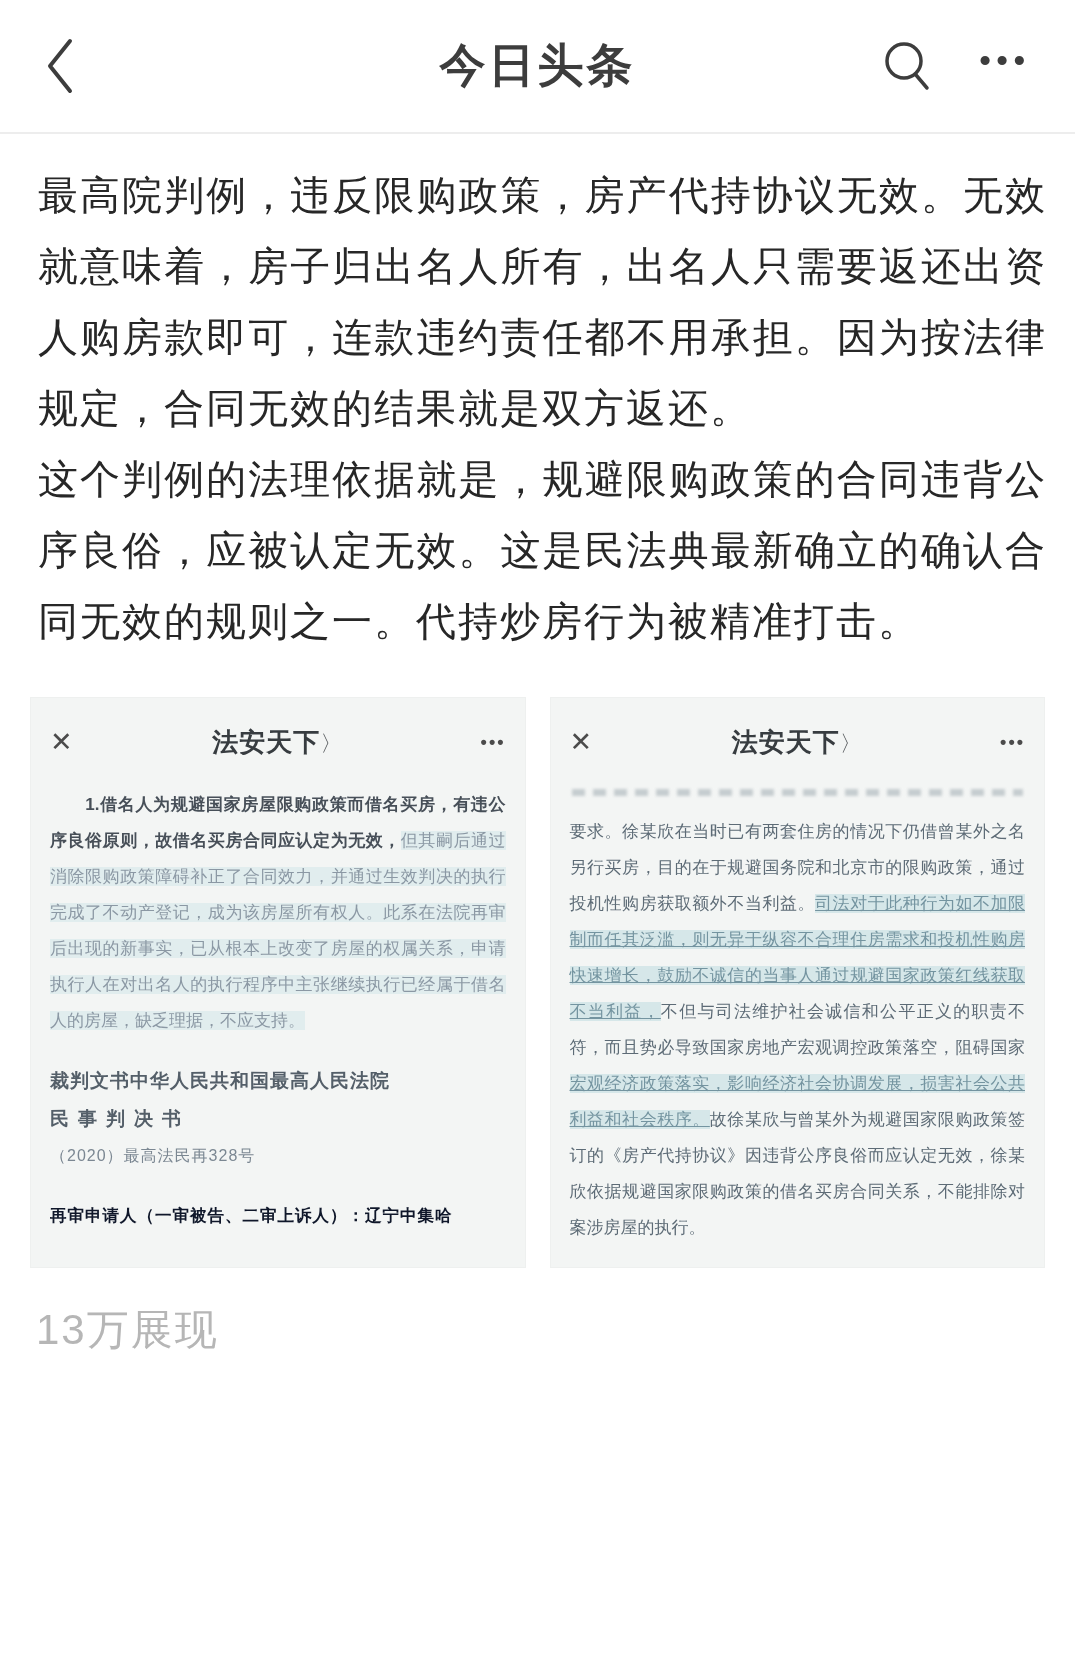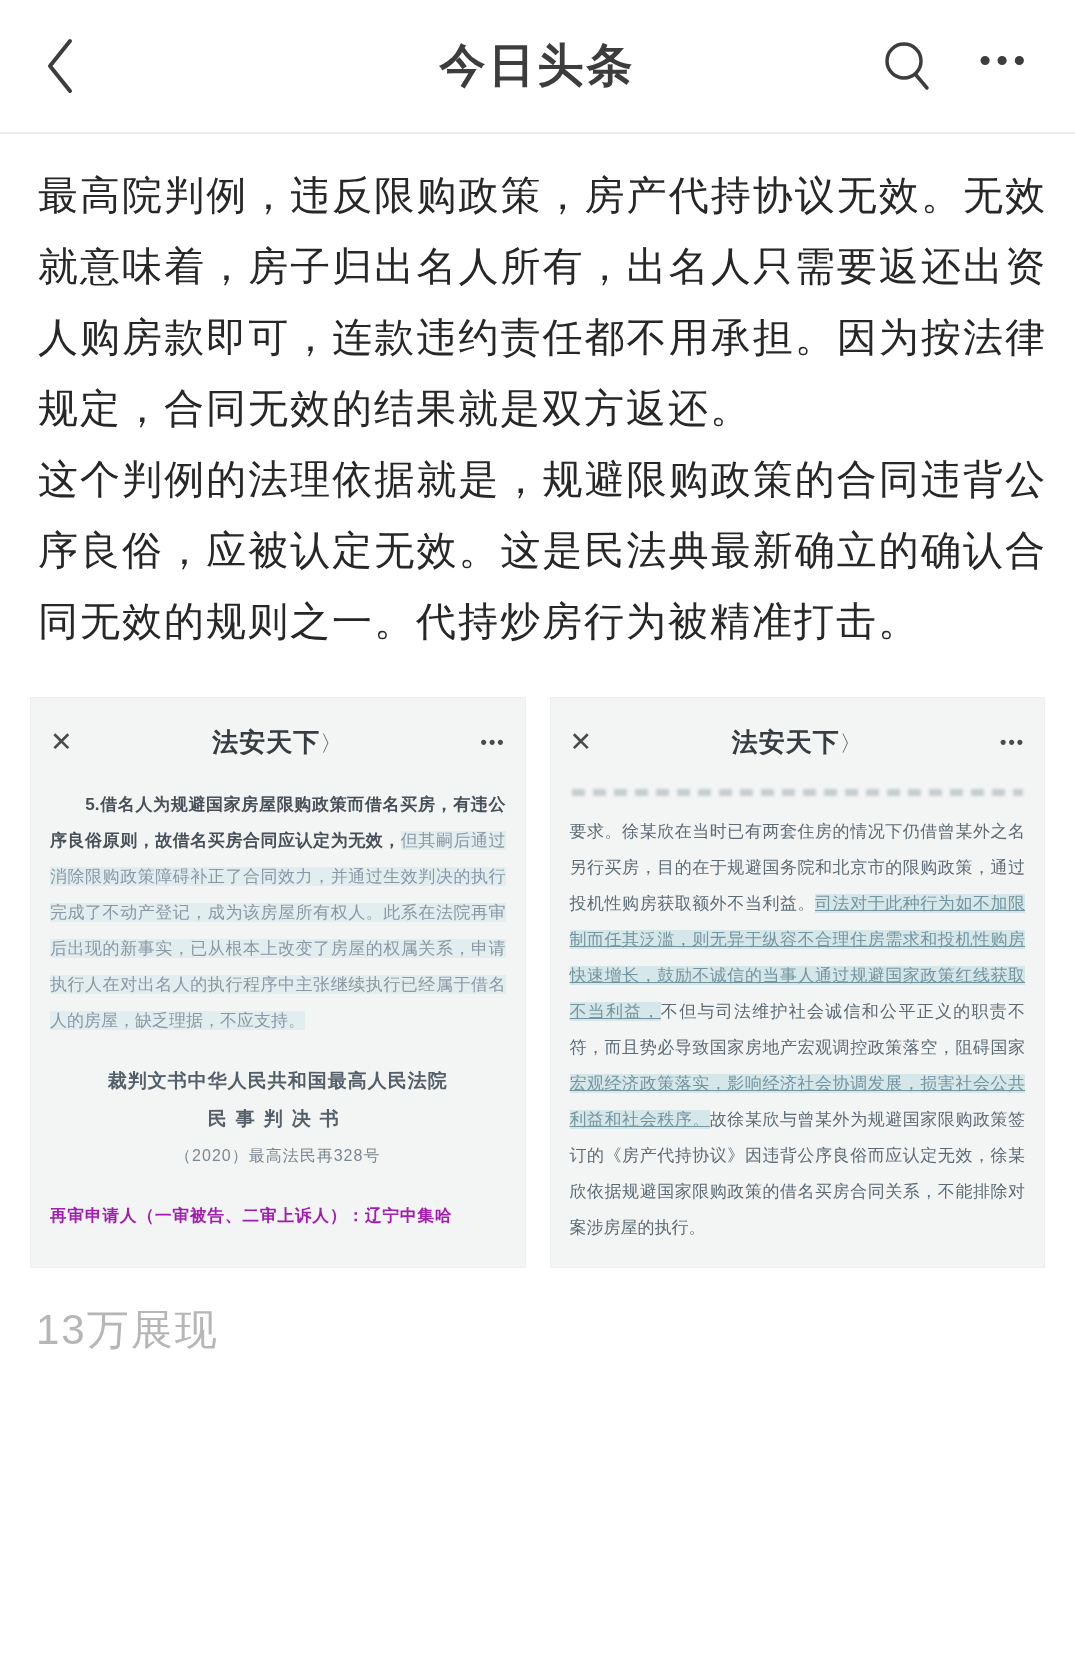--- a/index.html
+++ b/index.html
@@ -38,25 +38,25 @@
   .shot-body { padding:16px 20px 22px 20px; font-size:17px; line-height:36px; text-align:justify; color:#68747e; }
   .indent { text-indent:2em; display:inline; }
   .seg-bold { color:#474f58; font-weight:700; }
   .seg-light { color:#8b98a4; background:rgba(186,221,226,0.32); }
   .seg-norm { color:#5d6b76; }
   .seg-hl { color:#7494a0; background:rgba(173,212,218,0.42);text-decoration:underline; }
   .blur-line {
     height:7px; margin:2px 2px 18px 2px; opacity:.65; filter:blur(1.5px);
     background:repeating-linear-gradient(90deg,#aeb8bd 0 13px, transparent 13px 21px);
   }
-  .doc-block { text-align:center; margin-top:24px; }
+  .doc-block { margin-top:24px; }
   .doc-title { font-size:19px; font-weight:700; color:#545f69; line-height:36px; letter-spacing:1px; }
   .doc-type { font-size:19px; font-weight:700; color:#545f69; line-height:40px; letter-spacing:9px; }
   .doc-number { font-size:16px; color:#7b8792; line-height:34px; letter-spacing:1px; }
-  .doc-party { margin-top:24px; font-size:16.5px; font-weight:600; color:#a21caf; text-align:left; white-space:nowrap; overflow:hidden; letter-spacing:1px; }
+  .doc-party { margin-top:24px; font-size:16.5px; font-weight:600; color:#0f172a; text-align:left; white-space:nowrap; overflow:hidden; letter-spacing:1px; }
 
   
   .impressions { margin:34px 0 24px 36px; font-size:42px; color:#b6b6b6; letter-spacing:2px; }
 
   svg { display:block; }
 </style>
 </head>
 <body>
 
 <div class="navbar">
@@ -93,21 +93,21 @@
 
   <div class="shot-card">
     <div class="shot-header">
       <span class="shot-close">✕</span>
       <span class="shot-title">
         <span>法安天下</span><span class="arrow">〉</span>
       </span>
       <span class="shot-more">•••</span>
     </div>
     <div class="shot-body">
-      <span class="indent">　　</span><span class="seg-bold">5.借名人为规避国家房屋限购政策而借名买房，有违公序良俗原则，故借名买房合同应认定为无效，</span><span class="seg-light">但其嗣后通过消除限购政策障碍补正了合同效力，并通过生效判决的执行完成了不动产登记，成为该房屋所有权人。此系在法院再审后出现的新事实，已从根本上改变了房屋的权属关系，申请执行人在对出名人的执行程序中主张继续执行已经属于借名人的房屋，缺乏理据，不应支持。</span>
+      <span class="indent">　　</span><span class="seg-bold">1.借名人为规避国家房屋限购政策而借名买房，有违公序良俗原则，故借名买房合同应认定为无效，</span><span class="seg-light">但其嗣后通过消除限购政策障碍补正了合同效力，并通过生效判决的执行完成了不动产登记，成为该房屋所有权人。此系在法院再审后出现的新事实，已从根本上改变了房屋的权属关系，申请执行人在对出名人的执行程序中主张继续执行已经属于借名人的房屋，缺乏理据，不应支持。</span>
       <div class="doc-block">
         <div class="doc-title">裁判文书中华人民共和国最高人民法院</div>
         <div class="doc-type">民事判决书</div>
         <div class="doc-number">（2020）最高法民再328号</div>
       </div>
       <div class="doc-party">再审申请人（一审被告、二审上诉人）：辽宁中集哈</div>
     </div>
   </div>
 
   <div class="shot-card">

